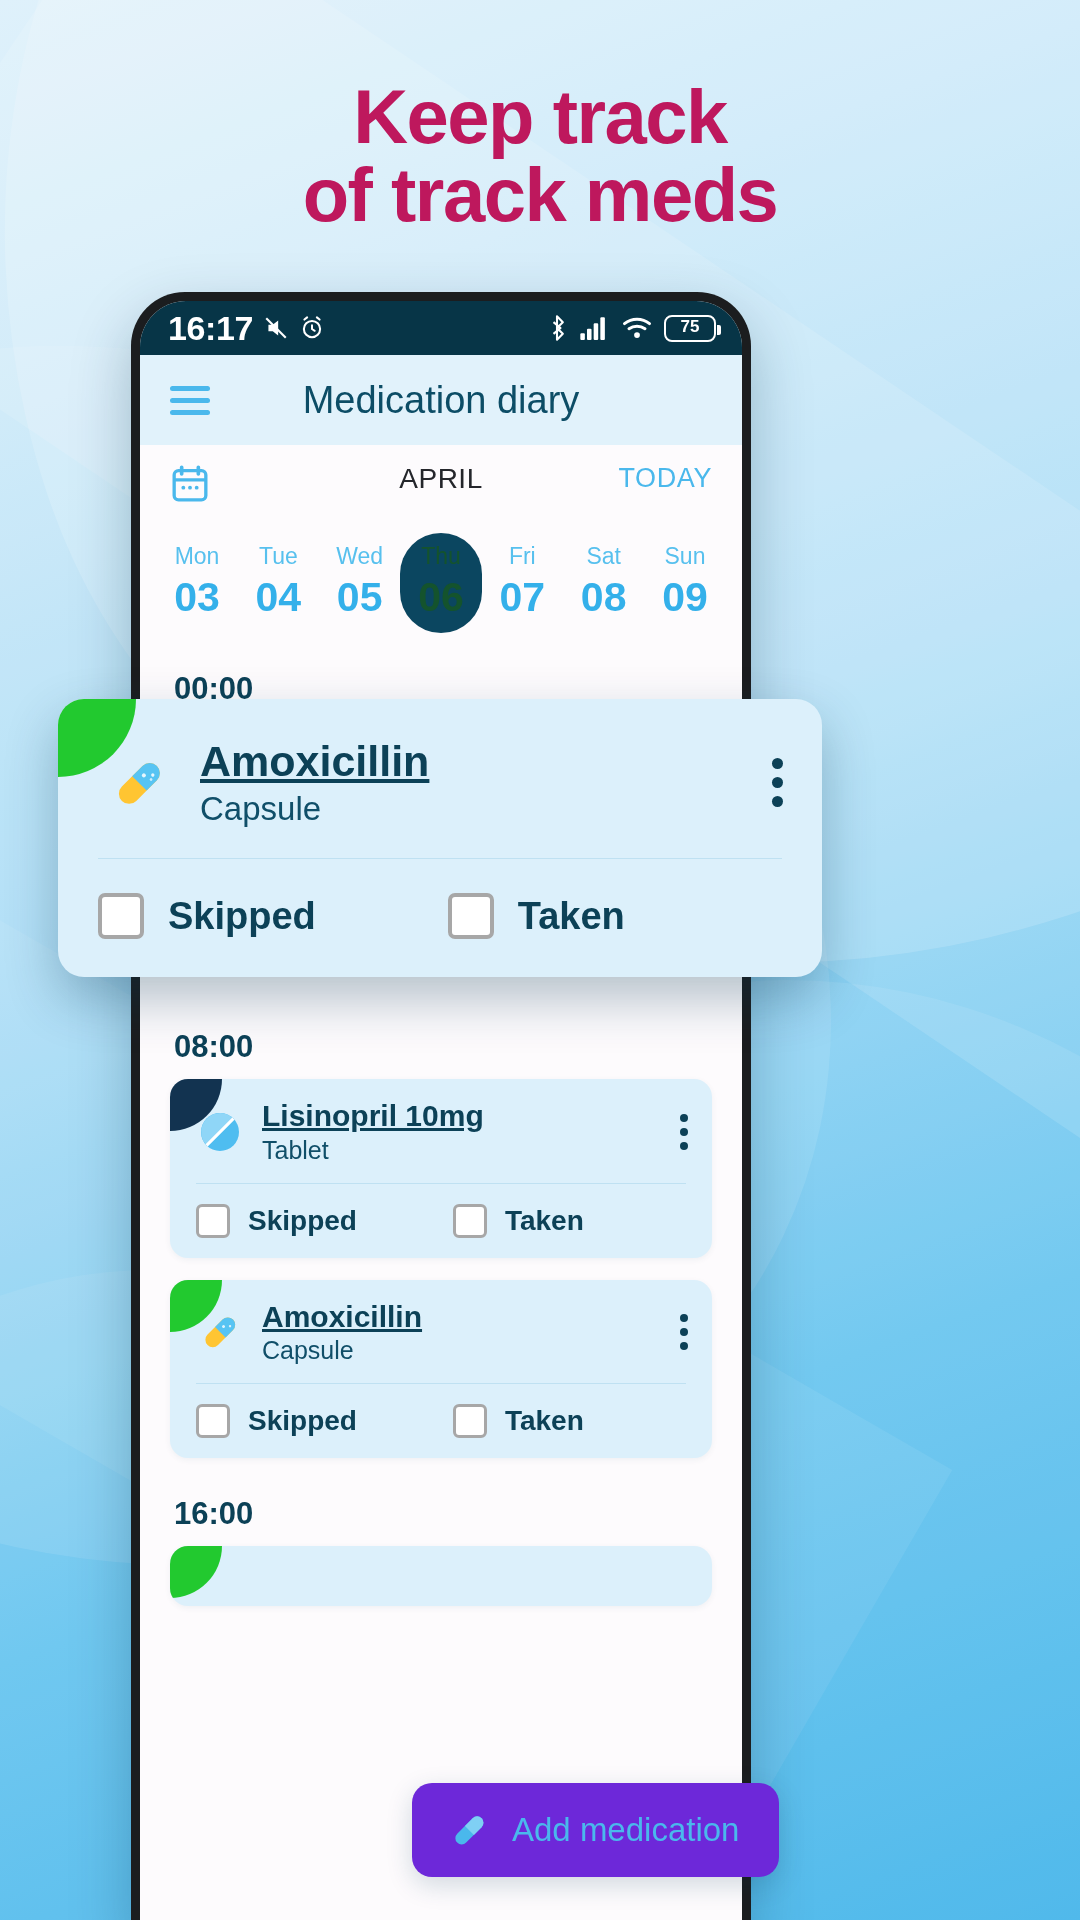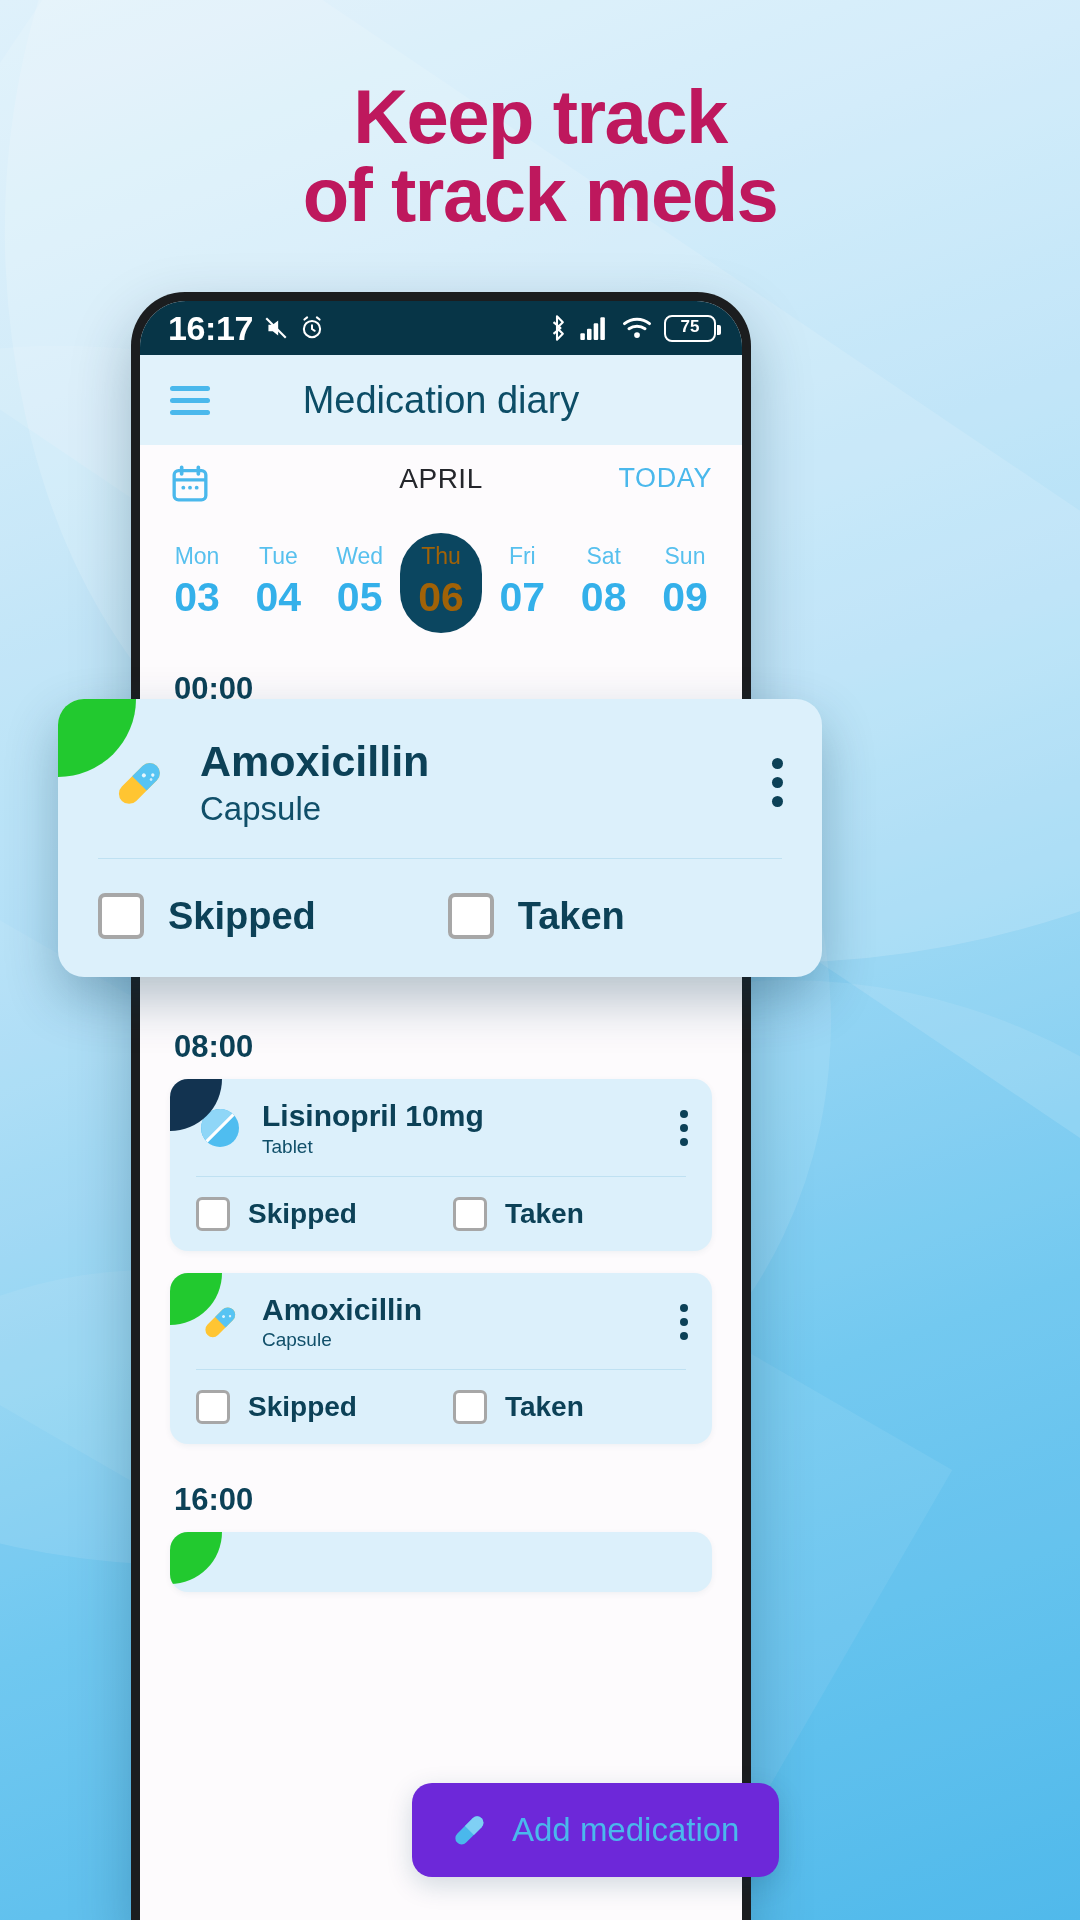--- a/index.html
+++ b/index.html
@@ -148,21 +148,21 @@
     padding: 10px 0 12px 0; cursor: pointer;
   }
   .day .dow { font-size: 23px; color: #57c0ee; margin-bottom: 4px; position: relative; z-index: 2; }
   .day .dnum { font-size: 41px; font-weight: 700; color: #34b0ea; position: relative; z-index: 2; }
   .day.sel::before {
     content: ""; position: absolute;
     left: 50%; transform: translateX(-50%);
     top: 0; width: 82px; height: 100px;
     border-radius: 50px; background: #0b4660; z-index: 1;
   }
-  .day.sel .dow, .day.sel .dnum { color: #a16207; }
+  .day.sel .dow, .day.sel .dnum { color: #14532d; }
 
   
   .schedule { padding: 8px 0 0 0; }
   .time-label {
     font-size: 31px; font-weight: 700; color: #0c4157;
     padding: 16px 0 14px 34px;
   }
   .med-card {
     margin: 0 30px 22px 30px;
     background: #dcf0fb;
@@ -177,22 +177,22 @@
     border-bottom-right-radius: 52px;
   }
   .corner.green { background: #22c92f; }
   .corner.navy  { background: #123350; }
   .med-top {
     display: flex; align-items: center;
     padding: 20px 22px 18px 26px;
   }
   .pill { width: 48px; height: 48px; flex: none; margin-right: 18px; }
   .med-texts { flex: 1; min-width: 0; }
-  .med-name { font-size: 30px; font-weight: 700; color: #0c4157; line-height: 1.15; }
-  .med-form { font-size: 19px; color: #104f69; margin-top: 2px; }
+  .med-name { font-size: 30px; font-weight: 700; color: #0c4157; line-height: 1.15; text-decoration: underline; }
+  .med-form { font-size: 25px; color: #104f69; margin-top: 2px; }
   .kebab { width: 10px; display: flex; flex-direction: column; gap: 6px; margin-left: 8px; cursor: pointer; }
   .kebab i { width: 8px; height: 8px; border-radius: 50%; background: #0c4157; display: block; }
   .divider { height: 1px; background: #bfe1f2; margin: 0 26px; }
   .actions { display: flex; padding: 20px 26px 20px 26px; }
   .chk-item { display: flex; align-items: center; cursor: pointer; }
   .chk-item + .chk-item { margin-left: 96px; }
   .chk {
     width: 34px; height: 34px; border: 3px solid #a7a7a7;
     border-radius: 6px; background: #ffffff; flex: none;
   }

